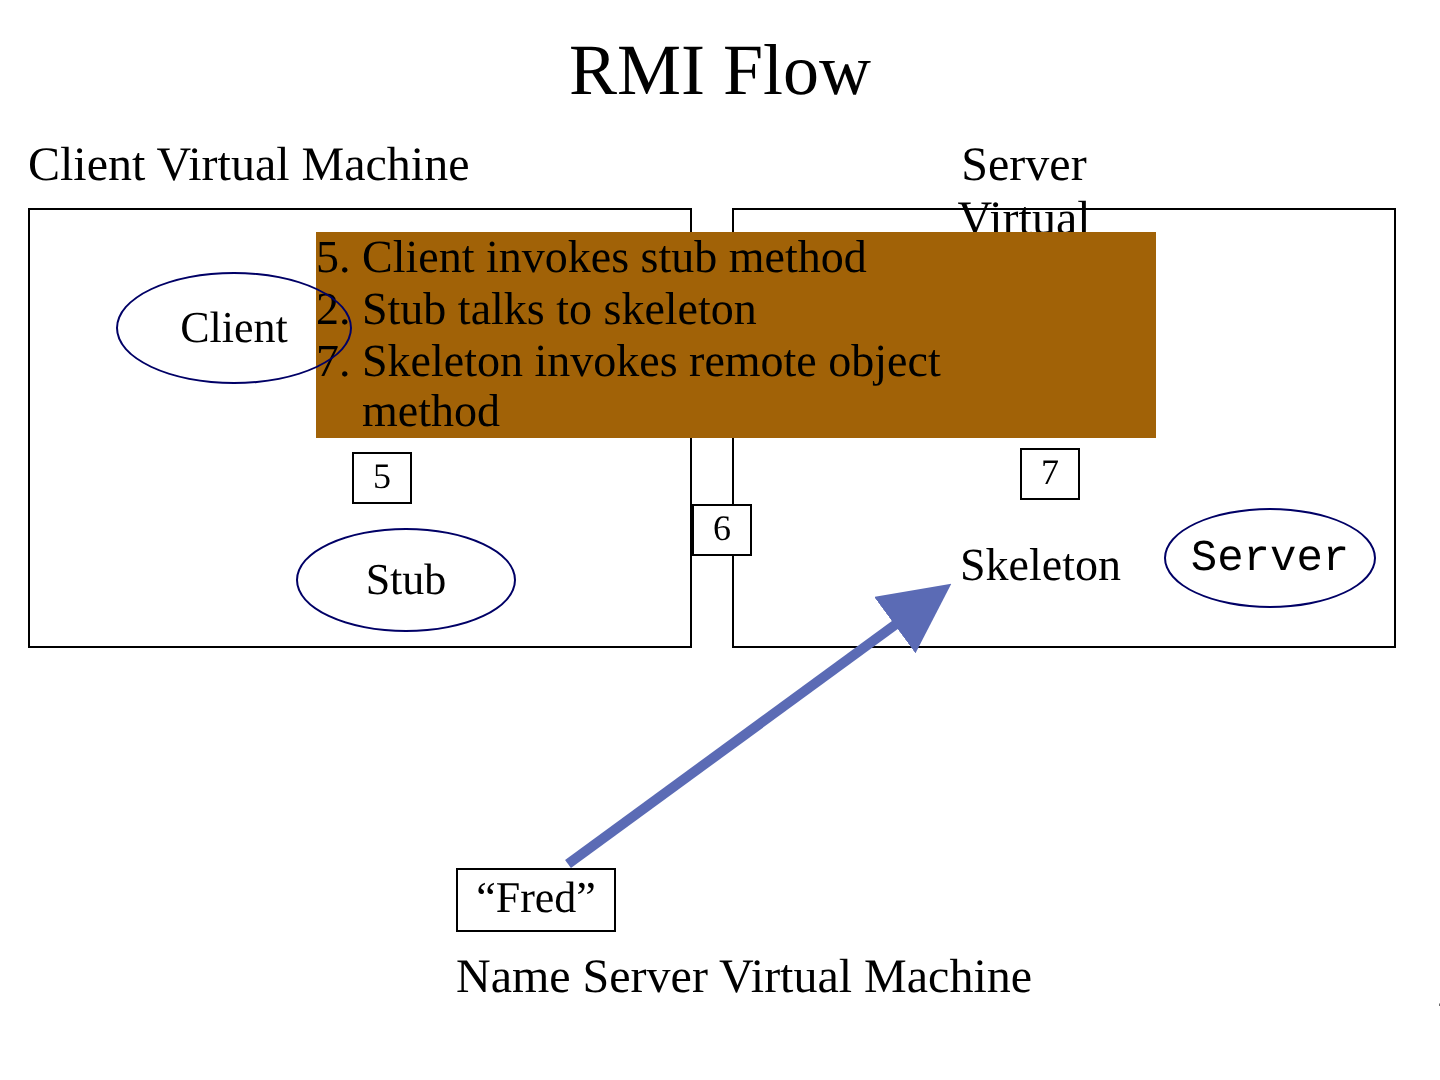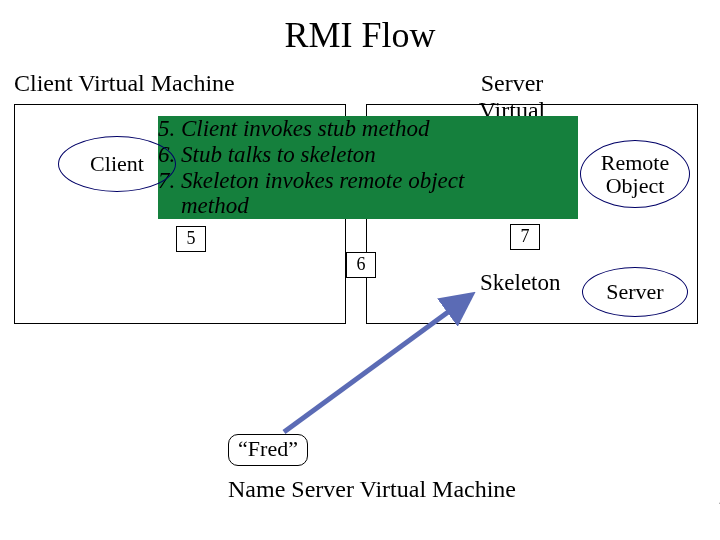--- a/index.html
+++ b/index.html
@@ -30,25 +30,24 @@
     font-size: 24px;
     text-align: center;
   }
   .vm-box {
     position: absolute;
     border: 1.5px solid #000;
     background: transparent;
   }
   .steps-box {
     position: absolute;
-    background: #15803d;
+    background: #a16207;
     font-size: 23px;
     line-height: 1.12;
     padding: 0;
-    font-style: italic;
   }
   .steps-box .step { white-space: nowrap; }
   .small-box {
     position: absolute;
     border: 1.5px solid #000;
     background: #fff;
     font-size: 18px;
     text-align: center;
     line-height: 22px;
     height: 24px;
@@ -103,53 +102,53 @@
   <div class="title">RMI Flow</div>
 
   <div class="vm-label" style="left:14px; top:70px;">Client Virtual Machine</div>
   <div class="vm-label" style="left:412px; top:70px;margin-left:33px;">Server Virtual Machine</div>
 
   <div class="vm-box" style="left:14px;  top:104px; width:330px; height:218px;"></div>
   <div class="vm-box" style="left:366px; top:104px; width:330px; height:218px;"></div>
 
   <div class="steps-box" style="left:158px; top:116px; width:420px;">
     <div class="step">5. Client invokes stub method</div>
-    <div class="step">6. Stub talks to skeleton</div>
+    <div class="step">2. Stub talks to skeleton</div>
     <div class="step">7. Skeleton invokes remote object</div>
     <div class="step">&nbsp;&nbsp;&nbsp;&nbsp;method</div>
   </div>
 
   <div class="ellipse" style="left:58px; top:136px; width:116px; height:54px;">
     <span>Client</span>
   </div>
 
-  <div class="ellipse wrap" style="left:580px; top:140px; width:108px; height:66px;">
-    <span>Remote Object</span>
+
+  <div class="ellipse" style="left:148px; top:264px; width:108px; height:50px;">
+    <span>Stub</span>
   </div>
 
-
-  <div class="ellipse" style="left:582px; top:267px; width:104px; height:48px;">
+  <div class="ellipse" style="left:582px; top:254px; width:104px; height:48px;font-family:Liberation Mono, monospace;">
     <span>Server</span>
   </div>
 
   <div class="small-box" style="left:176px; top:226px;">5</div>
   <div class="small-box" style="left:346px; top:252px;">6</div>
   <div class="small-box" style="left:510px; top:224px;">7</div>
 
   <div class="skeleton-label" style="left:452px; top:270px;">Skeleton</div>
 
   <svg class="arrows">
     <defs>
       <marker id="ah" viewBox="0 0 10 10" refX="8" refY="5" markerWidth="7" markerHeight="7" orient="auto-start-reverse">
         <path d="M 0 0 L 10 5 L 0 10 z" fill="#5b6bb5"></path>
       </marker>
     </defs>
 
     <line x1="284" y1="432" x2="470" y2="296" stroke="#5b6bb5" stroke-width="5" marker-end="url(#ah)"></line>
   </svg>
 
-  <div class="fred-box" style="left:228px; top:434px;border-radius:10px;">“Fred”</div>
+  <div class="fred-box" style="left:228px; top:434px;">“Fred”</div>
 
   <div class="name-server" style="left:228px; top:476px;">Name Server Virtual Machine</div>
 
   <div class="page-num" style="left:680px; top:490px;margin-left:39px;">24</div>
 
 </div>
 
 </body></html>

